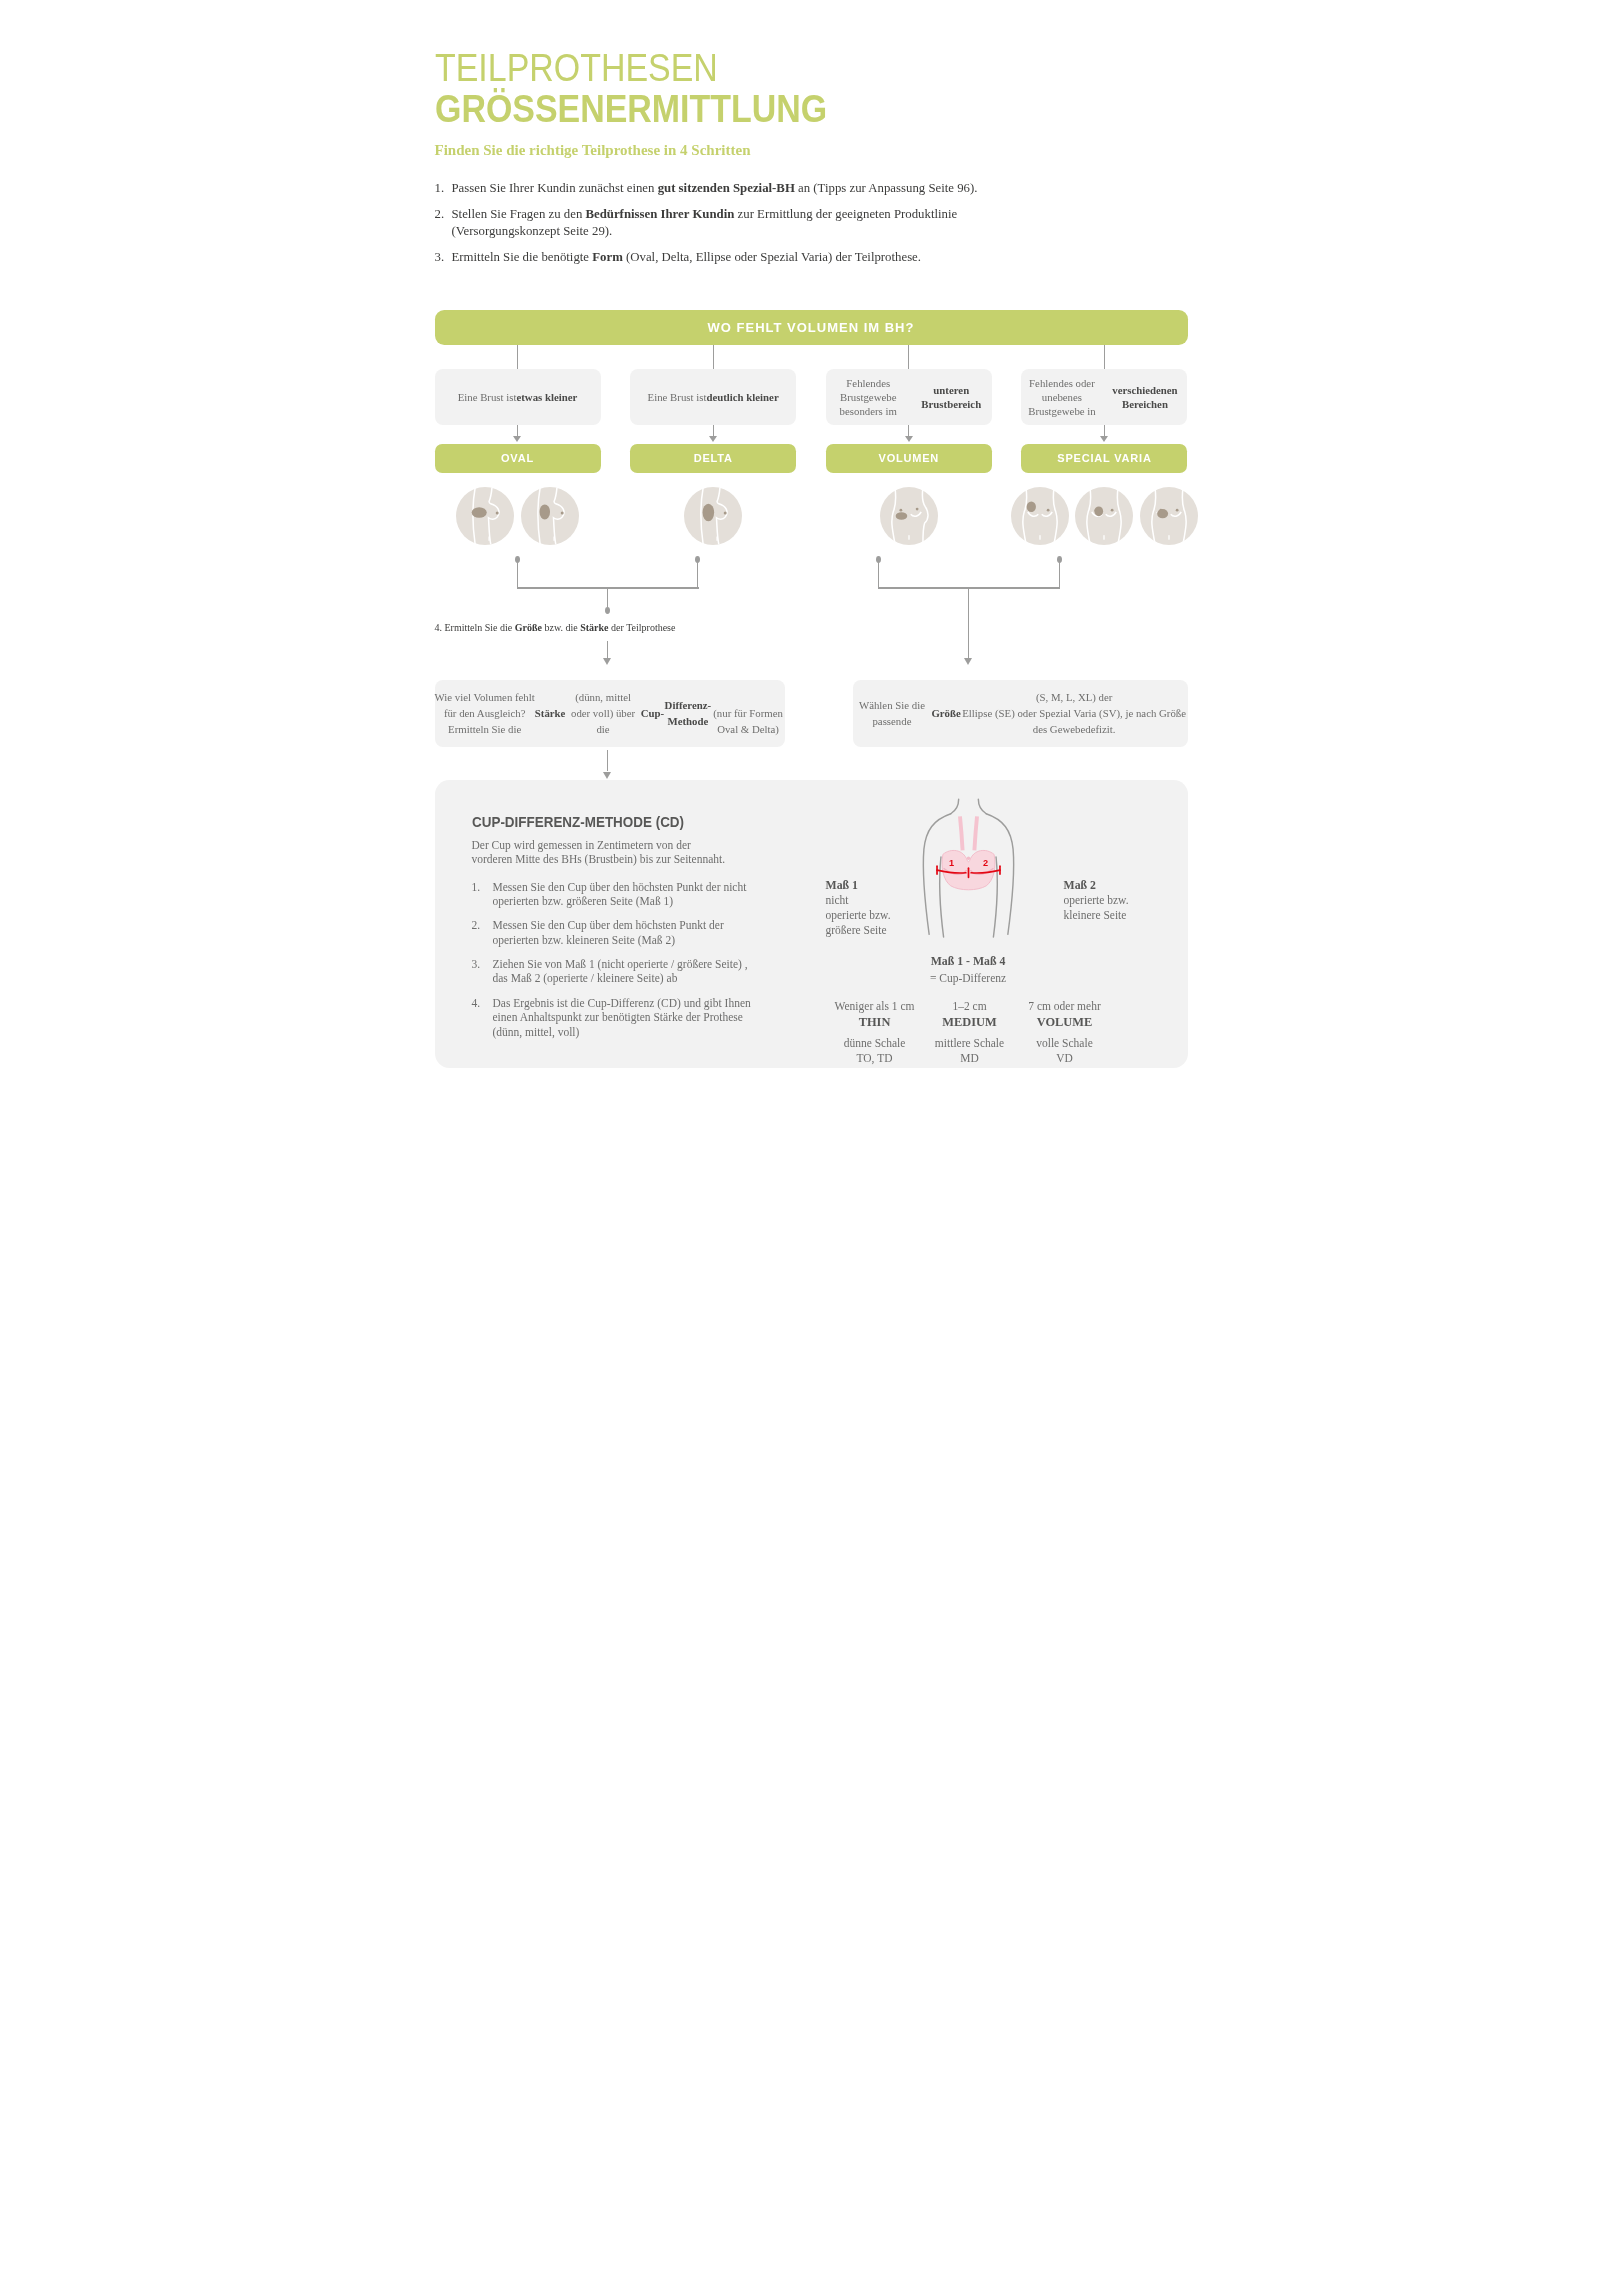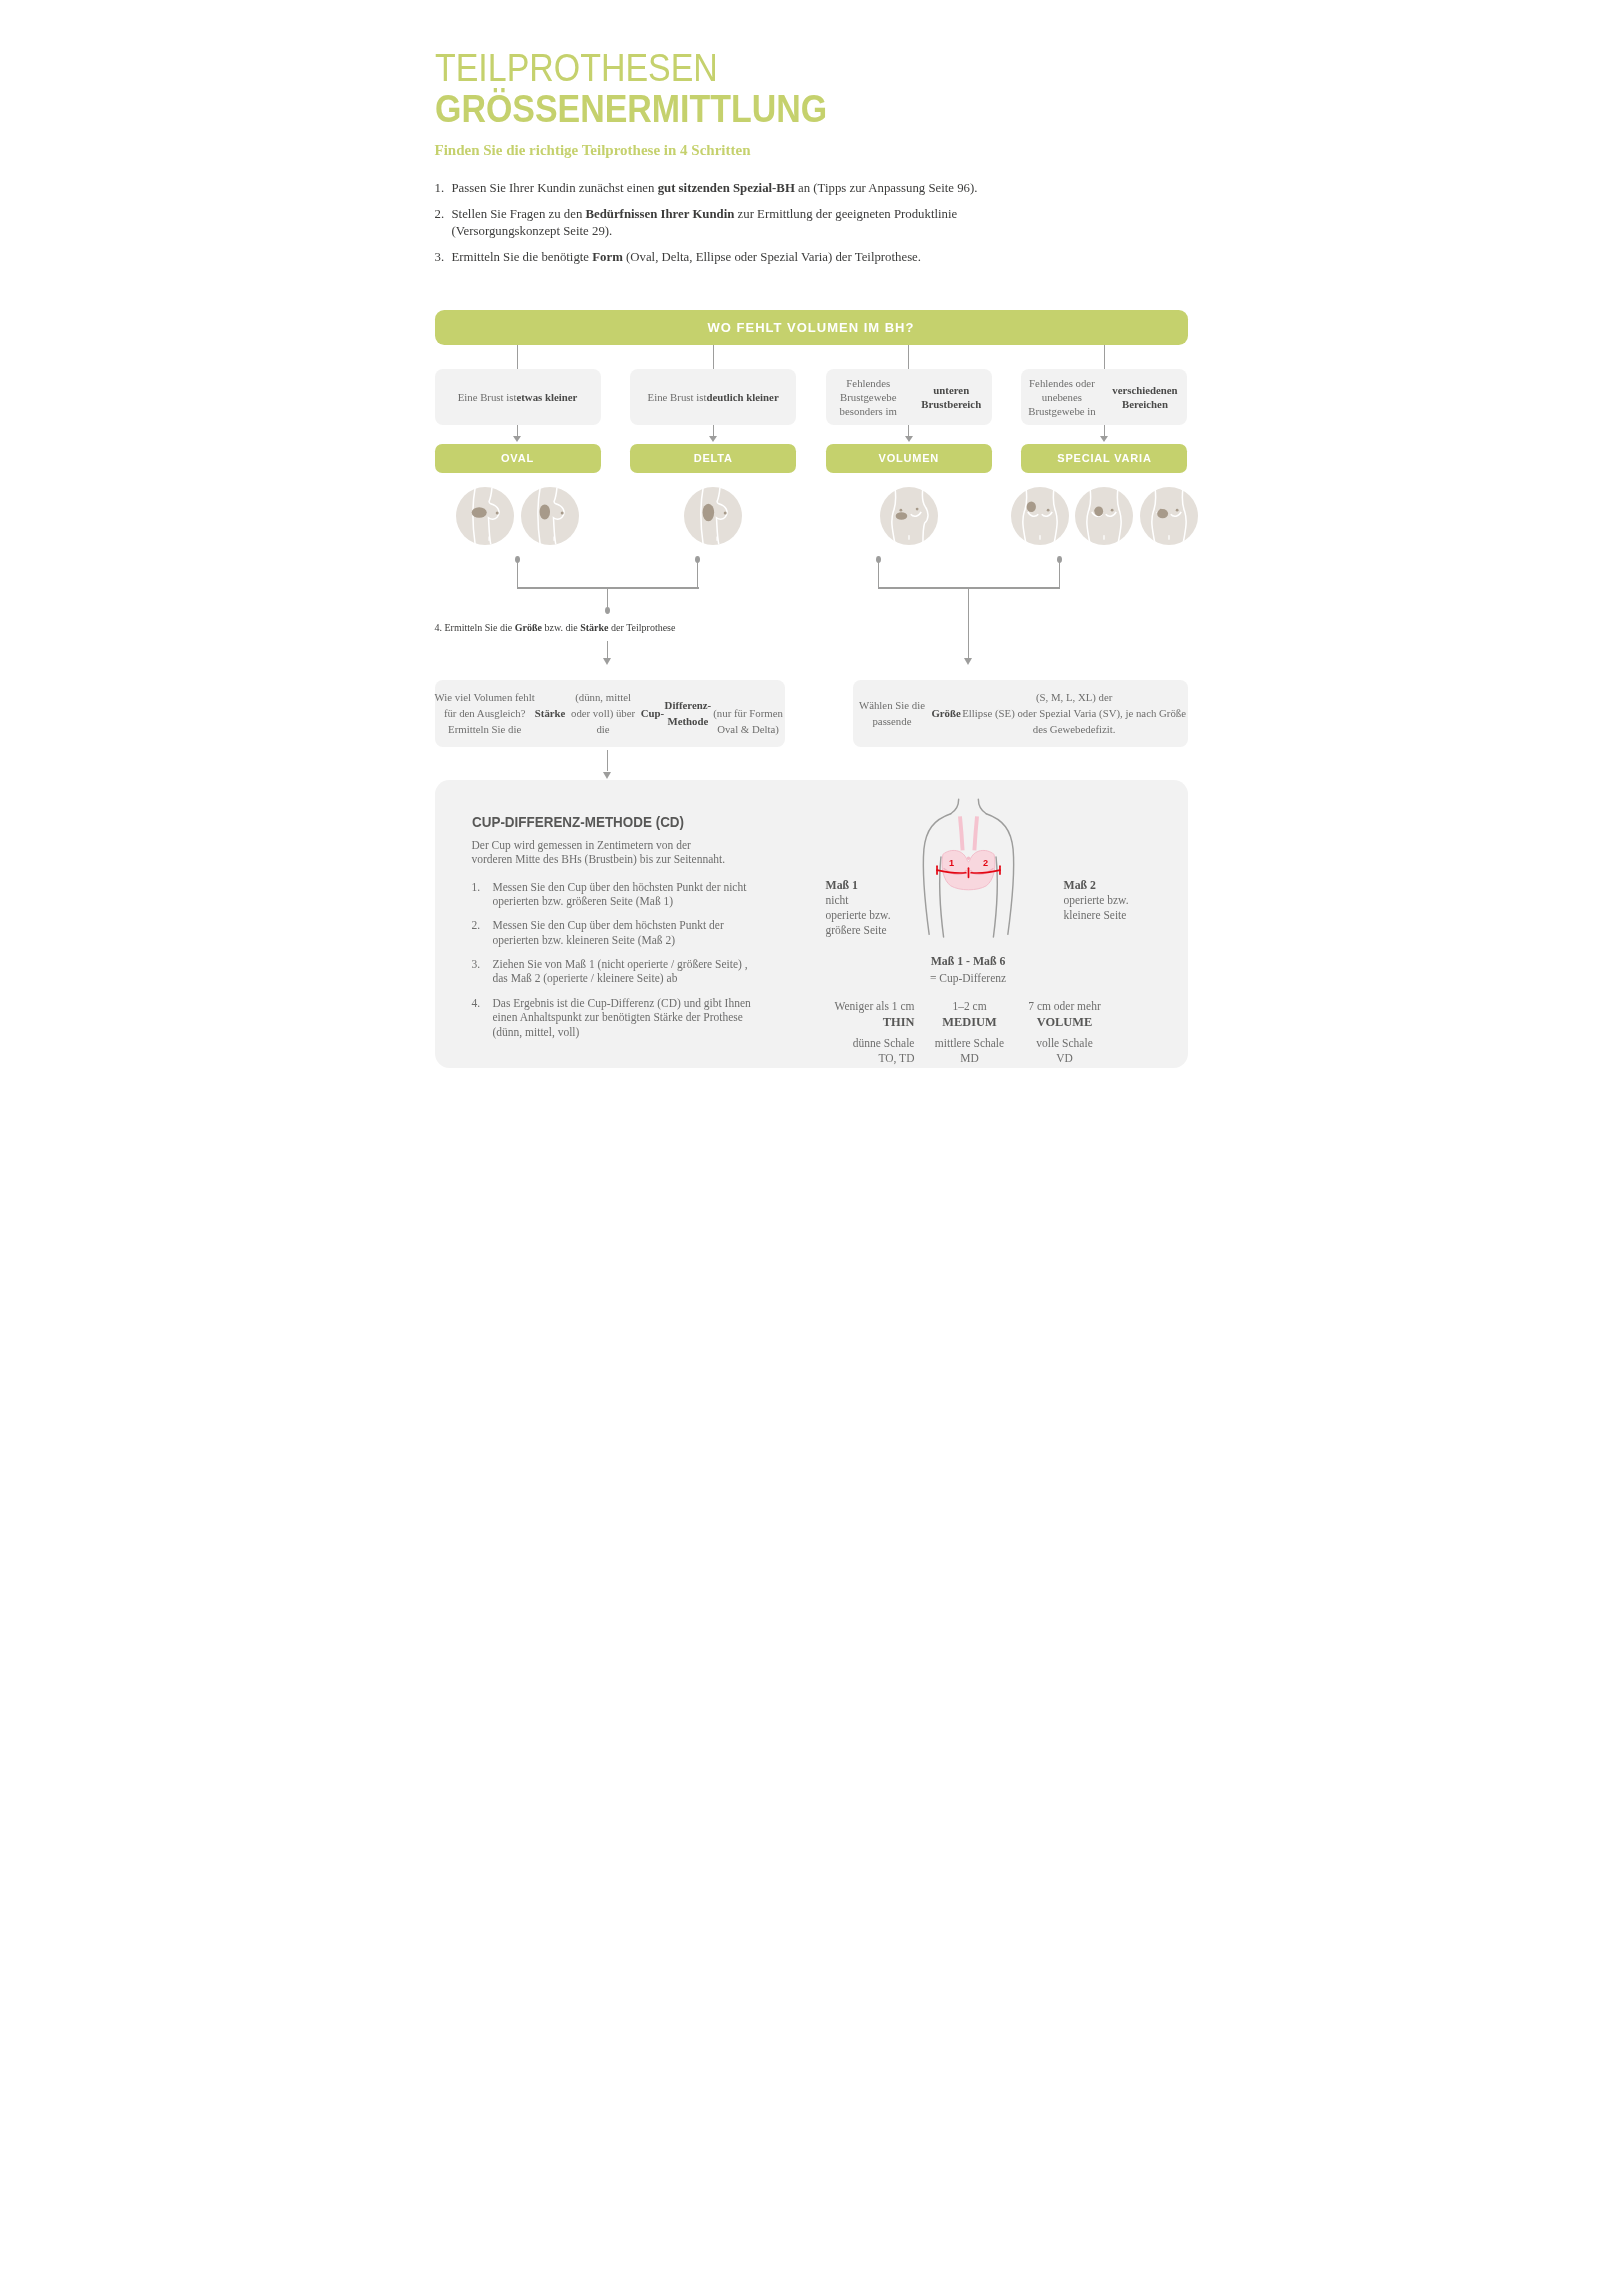--- a/index.html
+++ b/index.html
@@ -98,21 +98,21 @@
   .bra-figure{position:absolute;left:458px;top:18.3px;width:151px;height:160px;}
   .mass-label{position:absolute;font-size:11.5px;line-height:15px;color:var(--txt-gray);}
   .mass-label b,.formula b{font-weight:700;color:var(--cd-dark);font-size:11.8px;}
   .mass1{left:391px;top:98px;}
   .mass2{left:629px;top:98px;}
   .formula{position:absolute;left:458px;top:173px;width:151px;text-align:center;
            font-size:11.5px;line-height:16.4px;color:var(--txt-gray);}
   .res{position:absolute;top:219px;transform:translateX(-50%);text-align:center;
        font-size:11.5px;line-height:15px;color:var(--txt-gray);white-space:nowrap;}
   .res .grade{font-weight:700;font-size:12.4px;color:var(--cd-dark);margin:1.3px 0 5.9px 0;}
-  .res1{left:440px;text-align:right;} .res2{left:535px;} .res3{left:630px;}
+  .res1{left:440px;} .res2{left:535px;} .res3{left:630px;}
   .defs-holder{position:absolute;width:0;height:0;overflow:hidden;}
 </style>
 </head>
 <body>
 
 <svg class="defs-holder" aria-hidden="true">
   <defs>
     <symbol id="torso-side" viewBox="0 0 100 100">
       <circle cx="50" cy="50" r="50" fill="#e4dfd9"></circle>
       <path d="M33,1 C28,30 27,58 33,99" stroke="#fff" stroke-width="2.6" fill="none"></path>
@@ -331,21 +331,21 @@
           <path d="M67,104 L67,116"></path>
           <path d="M163,104 L163,116"></path>
           <path d="M115,107 L115,121"></path>
         </g>
         <text x="89" y="103" text-anchor="middle" font-family="Liberation Sans, sans-serif" font-size="14" font-weight="bold" fill="#e30613">1</text>
         <text x="141" y="103" text-anchor="middle" font-family="Liberation Sans, sans-serif" font-size="14" font-weight="bold" fill="#e30613">2</text>
       </svg>
 
       <div class="mass-label mass1"><b>Maß 1</b><br>nicht<br>operierte bzw.<br>größere Seite</div>
       <div class="mass-label mass2"><b>Maß 2</b><br>operierte bzw.<br>kleinere Seite</div>
-      <div class="formula"><b>Maß 1 - Maß 6</b><br>= Cup-Differenz</div>
+      <div class="formula"><b>Maß 1 - Maß 4</b><br>= Cup-Differenz</div>
 
       <div class="res res1">
         <div>Weniger als 1 cm</div>
         <div class="grade">THIN</div>
         <div>dünne Schale<br>TO, TD</div>
       </div>
       <div class="res res2">
         <div>1–2 cm</div>
         <div class="grade">MEDIUM</div>
         <div>mittlere Schale<br>MD</div>

